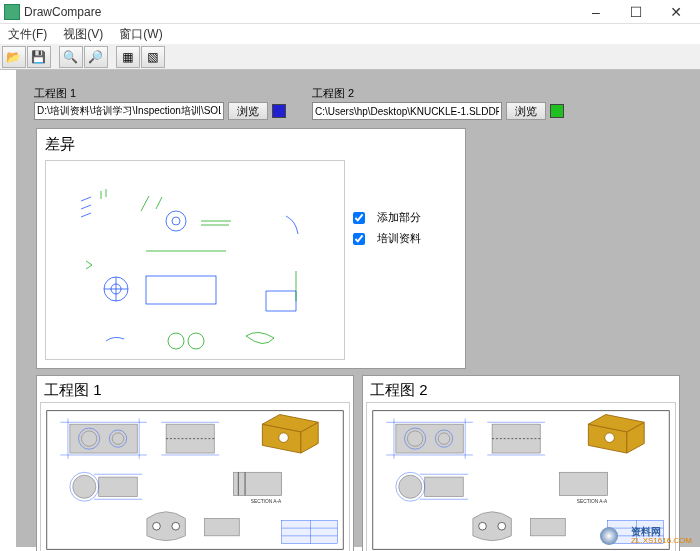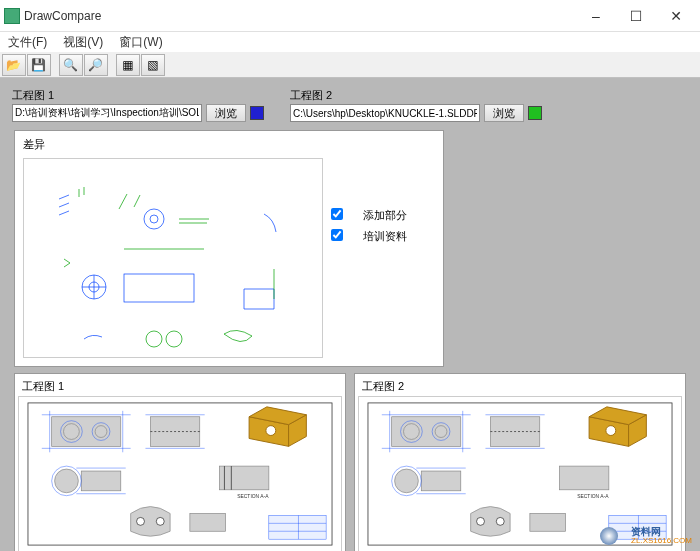--- a/index.html
+++ b/index.html
@@ -1,50 +1,50 @@
 <!DOCTYPE html>
 <html><head>
 <meta charset="utf-8">
 <style>
   * { box-sizing: border-box; margin: 0; padding: 0; }
   body { font-family: "Microsoft YaHei", Arial, sans-serif; font-size: 12px; background: #fff; width: 700px; height: 551px; overflow: hidden; position: relative; }
   
-  .titlebar { height: 32px; background: #fff; border-bottom: 1px solid #e0e0e0; display: flex; align-items: center; padding: 0 4px; }
+  .titlebar { height: 24px; background: #fff; border-bottom: 1px solid #e0e0e0; display: flex; align-items: center; padding: 0 4px; }
   .titlebar-icon { width: 16px; height: 16px; background: #4a7; border: 1px solid #285; margin-right: 4px; }
   .titlebar-title { flex: 1; font-size: 12px; color: #333; }
   .win-controls { display: flex; }
   .win-btn { width: 40px; height: 26px; display: flex; align-items: center; justify-content: center; font-size: 14px; color: #333; }
   
   .menubar { height: 20px; background: #fff; display: flex; align-items: center; padding: 0 4px; gap: 8px; font-size: 12px; color: #333; }
   .menu-item { padding: 2px 4px; }
   
   .toolbar { height: 26px; background: #f0f0f0; border-bottom: 1px solid #c0c0c0; display: flex; align-items: center; padding: 0 2px; gap: 1px; }
   .tool-btn { width: 24px; height: 22px; border: 1px solid #b0b0b0; background: linear-gradient(#fafafa,#e0e0e0); display: flex; align-items: center; justify-content: center; font-size: 12px; }
   .tool-sep { width: 6px; }
   
-  .main-area { background: #b8b8b8; height: calc(100% - 74px); padding: 8px; }
+  .main-area { background: #b8b8b8; height: calc(100% - 74px); padding: 14px; margin-left: 16px; }
   
   .path-row { display: flex; align-items: center; padding: 2px 4px; gap: 4px; background: #b8b8b8; }
   .path-group { display: flex; flex-direction: column; gap: 1px; }
   .path-label { font-size: 11px; color: #000; }
   .path-line { display: flex; align-items: center; gap: 4px; }
   .path-input { width: 190px; height: 18px; font-size: 10px; padding: 0 2px; border: 1px solid #888; background: #fff; }
   .browse-btn { height: 18px; padding: 0 8px; font-size: 11px; border: 1px solid #999; background: linear-gradient(#f5f5f5,#ddd); }
   .color-swatch { width: 14px; height: 14px; border: 1px solid #444; }
   .sw-blue { background: #2020d0; }
   .sw-green { background: #20c020; }
   
   .panels { padding: 6px; display: flex; flex-direction: column; gap: 6px; }
   
   .diff-panel { background: #fff; border: 1px solid #999; padding: 4px; }
-  .panel-title { font-size: 11px; color: #000; padding: 2px 4px; }
+  .panel-title { font-size: 15px; color: #000; padding: 2px 4px; }
   .diff-body { display: flex; gap: 8px; padding: 4px; }
   .diff-canvas { width: 300px; height: 200px; border: 1px solid #ccc; background: #fff; position: relative; }
   .diff-options { display: flex; flex-direction: column; gap: 6px; padding-top: 50px; font-size: 11px; }
-  .opt-row { display: flex; gap: 20px; }
+  .opt-row { display: flex; align-items: center; gap: 12px; }
   .opt-row input { width: 12px; height: 12px; }
   
   .bottom-row { display: flex; gap: 8px; }
   .view-panel { flex: 1; background: #fff; border: 1px solid #999; padding: 3px; }
   .view-canvas { width: 100%; height: 156px; border: 1px solid #ccc; background: #fff; position: relative; overflow: hidden; }
   .stroke { stroke-width: 0.7; fill: none; }
   .blue { stroke: #0040ff; }
   .green { stroke: #00a000; }
   .black { stroke: #222; }
   .grayfill { fill: #d0d0d0; stroke: #888; }

